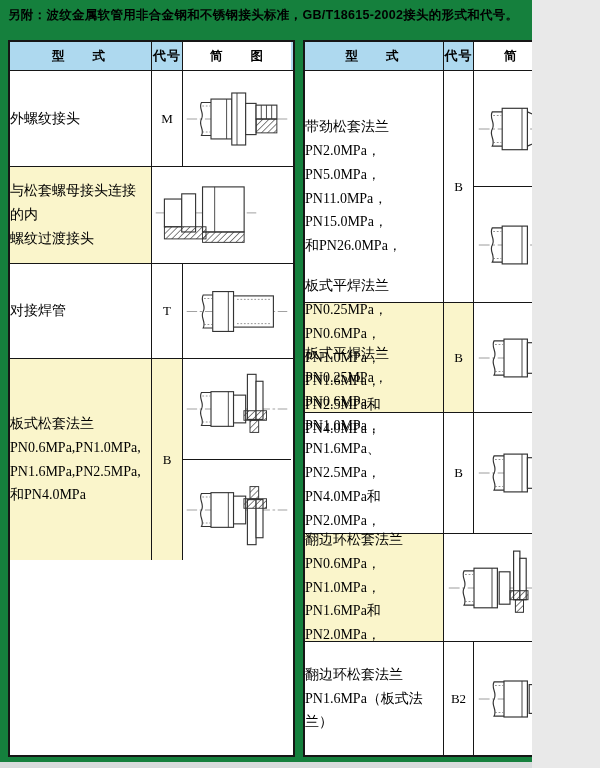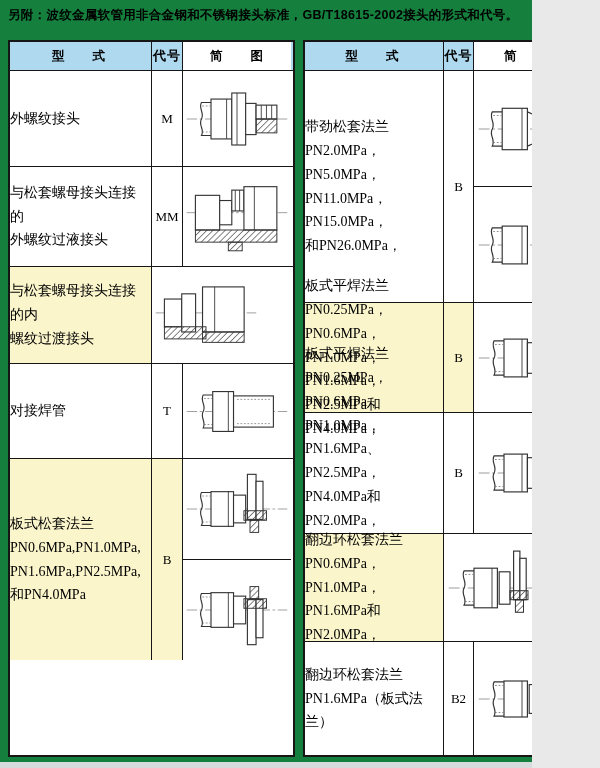--- a/index.html
+++ b/index.html
@@ -93,41 +93,20 @@
             <rect class="o" x="82" y="29" width="24" height="16"></rect>
             <line class="ol" x1="88" y1="29" x2="88" y2="45"></line>
               <line class="ol" x1="94" y1="29" x2="94" y2="45"></line>
               <line class="ol" x1="100" y1="29" x2="100" y2="45"></line>
             <rect class="h" x="82" y="45" width="24" height="16"></rect>
           </svg>
         </div>
       </div>
 
 
-      <div class="row" style="height:100px">
-        <div class="cell c-type">
-            <span class="type-text">与松套螺母接头连接的
-外螺纹过液接头</span>
-          </div>
-        <div class="cell c-code">MM</div>
-        <div class="cell c-diagram">
-          <svg class="diag" width="104" height="88" viewBox="0 0 120 90">
-            <line class="cl" x1="2" y1="40" x2="118" y2="40"></line>
-            <rect class="o" x="12" y="20" width="28" height="40"></rect>
-            <rect class="o" x="40" y="26" width="14" height="28"></rect>
-            <rect class="o" x="54" y="14" width="14" height="24"></rect>
-            <line class="ol" x1="58" y1="14" x2="58" y2="38"></line>
-              <line class="ol" x1="63" y1="14" x2="63" y2="38"></line>
-            <rect class="o" x="68" y="10" width="38" height="50"></rect>
-              <line class="ol" x1="80" y1="10" x2="80" y2="60"></line>
-            <rect class="h" x="12" y="60" width="94" height="14"></rect>
-            <rect class="h" x="50" y="74" width="16" height="10"></rect>
-          </svg>
-        </div>
-      </div>
 
       <div class="row yellow" style="height:97px">
         <div class="cell c-type">
             <span class="type-text">与松套螺母接头连接的内
 螺纹过渡接头</span>
           </div>
         <div class="cell c-diagram">
           <svg class="diag" width="104" height="85" viewBox="0 0 120 90">
             <line class="cl" x1="2" y1="42" x2="118" y2="42"></line>
             <rect class="o" x="12" y="26" width="20" height="32"></rect>

